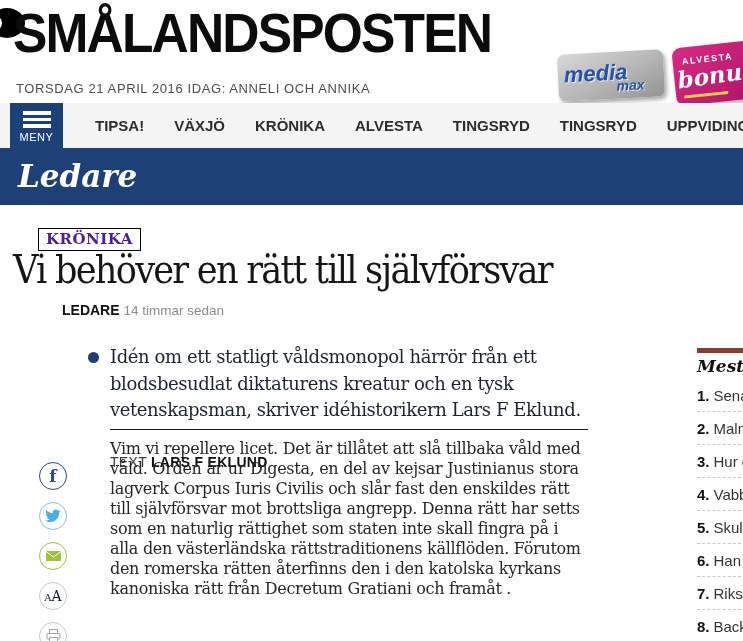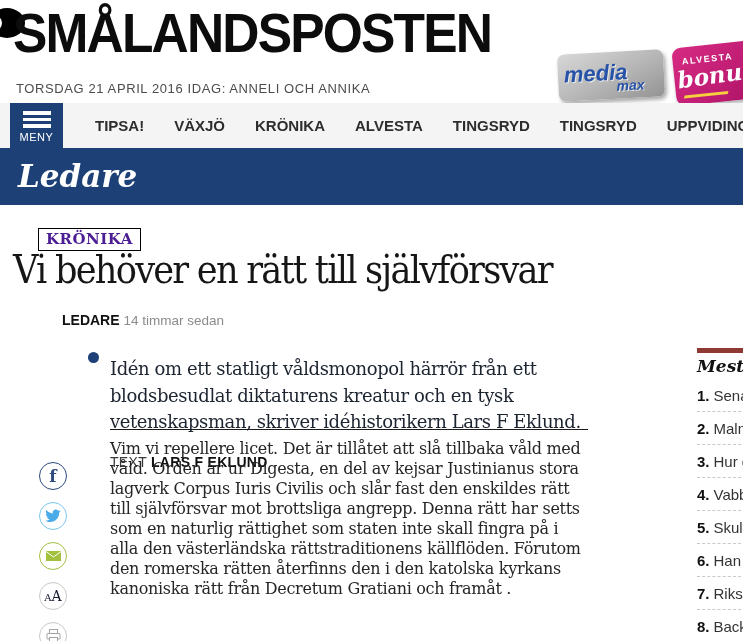--- a/index.html
+++ b/index.html
@@ -59,25 +59,25 @@
   
   .kicker{
     position:absolute;left:18px;top:228px;border:1.5px solid #000;padding:1px 7px 2px 7px;
     font-family:"DejaVu Serif",serif;font-weight:bold;font-size:15px;letter-spacing:.5px;color:#4c1d95;margin-left:20px;
   }
   .headline{
     position:absolute;left:13px;top:246px;font-family:"DejaVu Serif",serif;font-weight:400;
     font-size:40px;letter-spacing:-2px;color:#161616;white-space:nowrap;
     transform:scaleX(0.88);transform-origin:left top;
   }
-  .byline{position:absolute;left:14px;top:312px;font-size:13.5px;color:#8b8b8b;padding-left:48px;}
+  .byline{position:absolute;left:14px;top:302px;font-size:13.5px;color:#8b8b8b;padding-left:48px;}
   .byline .sec{font-weight:bold;color:#111;font-size:14px;margin-right:4px;}
   .lead-bullet{position:absolute;left:88px;top:352px;width:11px;height:11px;border-radius:50%;background:#1d4077;}
   .lead{
-    position:absolute;left:110px;top:356px;width:482px;font-family:"DejaVu Serif",serif;
+    position:absolute;left:110px;top:344px;width:482px;font-family:"DejaVu Serif",serif;
     font-size:18px;line-height:26.5px;letter-spacing:-.4px;color:#1c2430;
   }
   .rule{position:absolute;left:110px;top:429px;width:478px;border-top:1px solid #1a1a1a;}
   .author{position:absolute;left:110px;top:454px;font-size:14px;color:#3a3a3a;letter-spacing:.3px;}
   .author .nm{font-weight:bold;color:#0f0f0f;margin-left:4px;}
   .body-text{
     position:absolute;left:110px;top:439px;width:480px;font-family:"DejaVu Serif",serif;
     font-size:16px;line-height:20px;letter-spacing:-.3px;color:#262626;
   }
   

